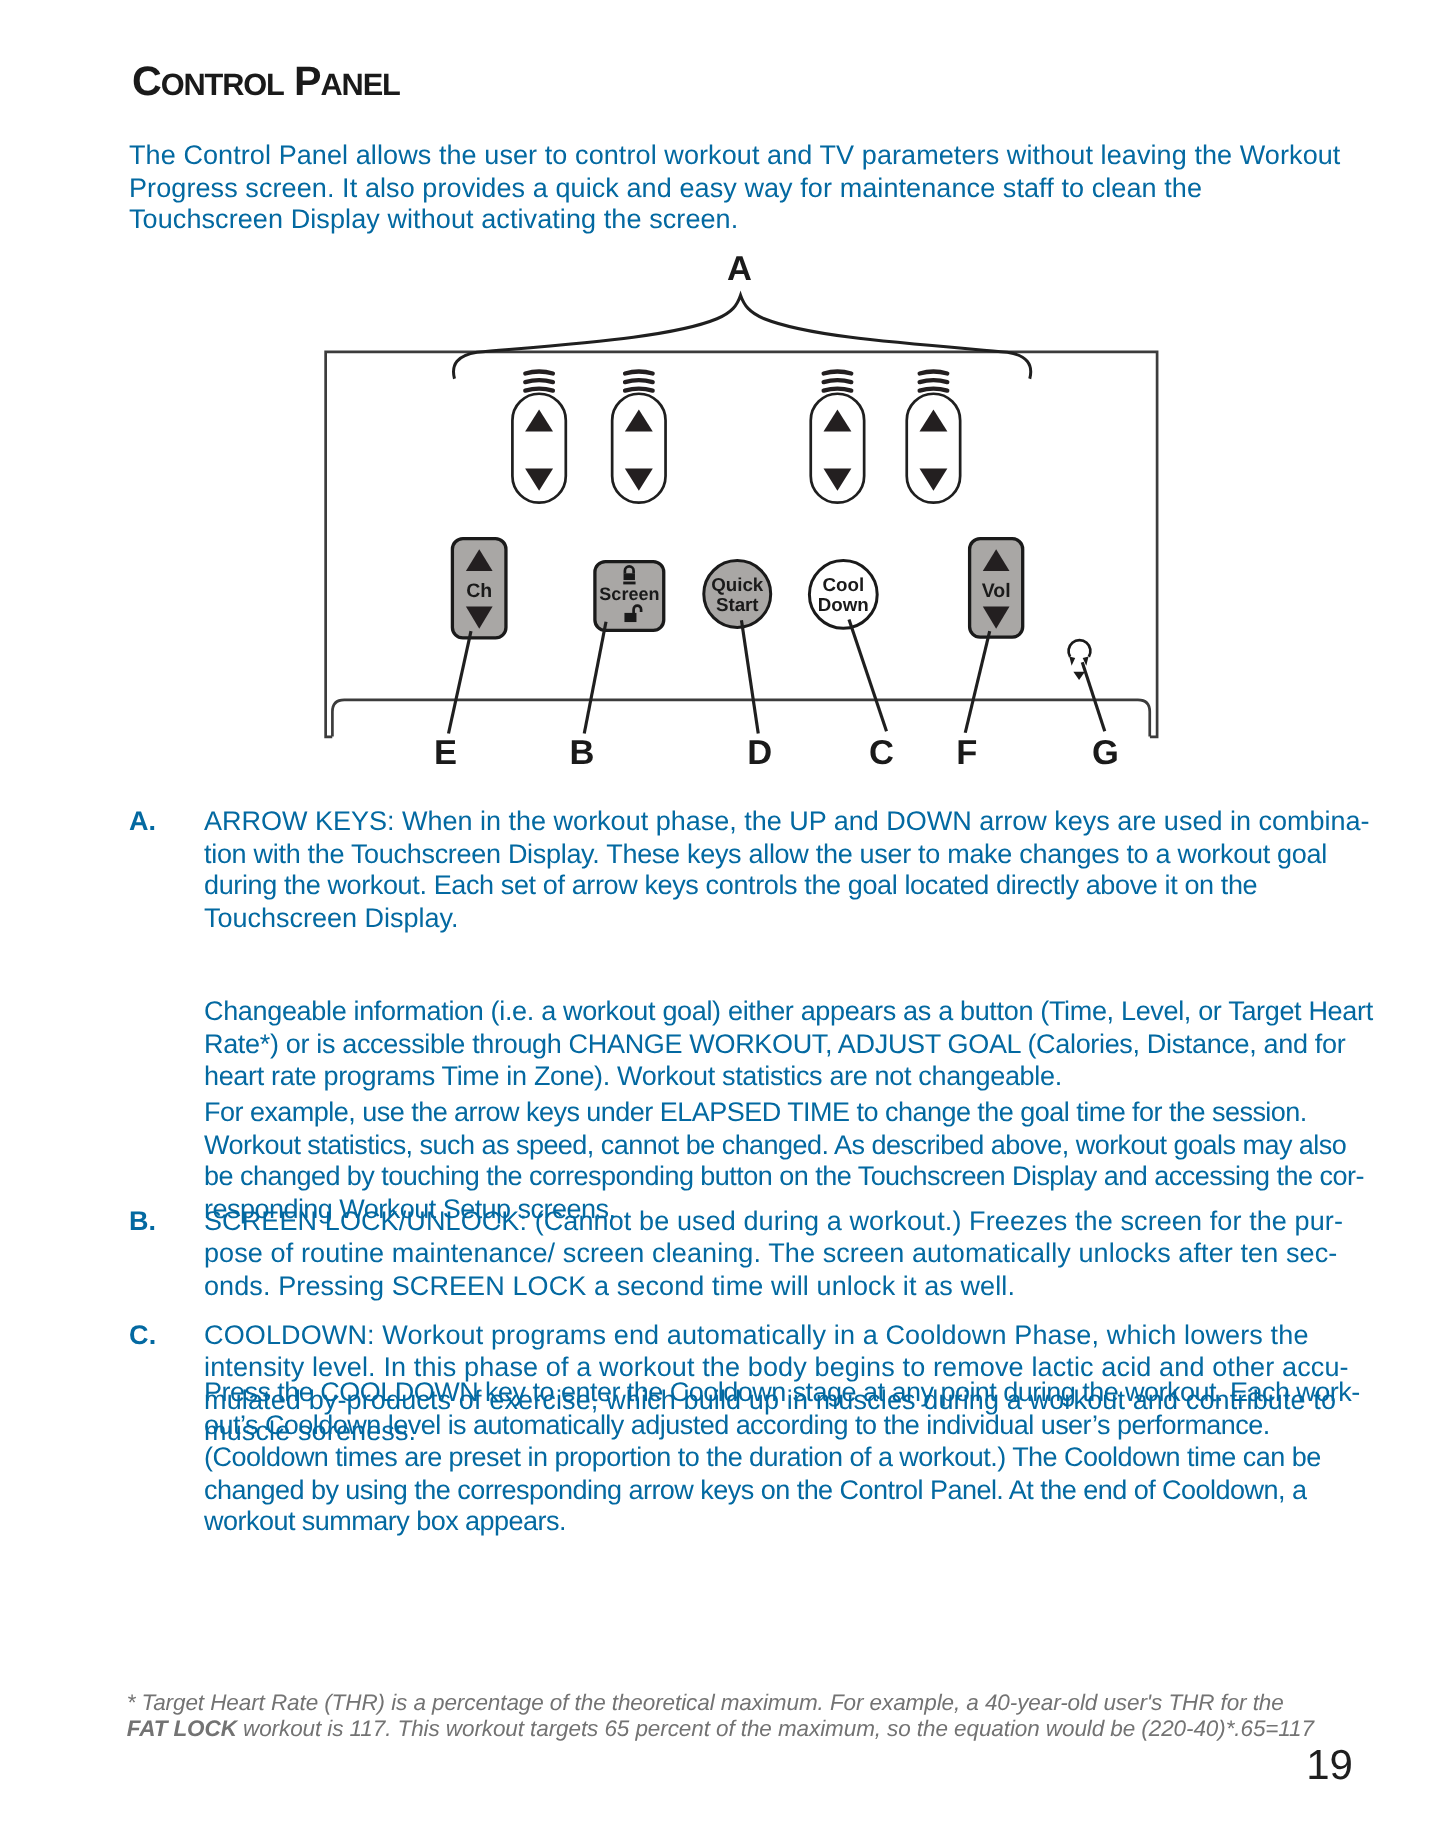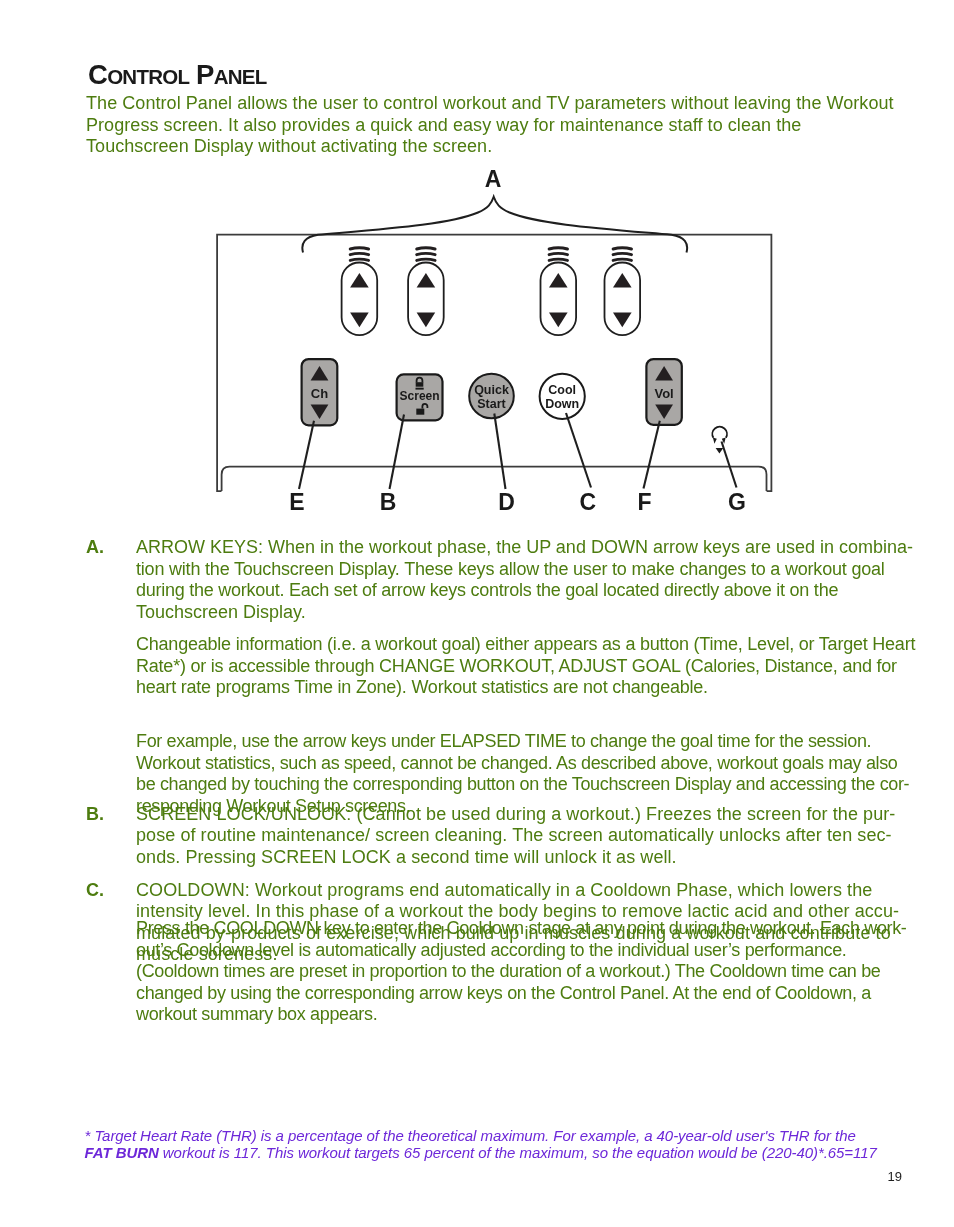--- a/index.html
+++ b/index.html
@@ -1,27 +1,27 @@
 <!DOCTYPE html>
 <html><head>
 <meta charset="utf-8">
 <style>
   html,body{margin:0;padding:0;}
   body{width:954px;height:1227px;background:#fff;position:relative;overflow:hidden;
        font-family:"Liberation Sans",sans-serif;color:#1a1a1a;}
   .abs{position:absolute;}
-  .body18{font-size:18px;line-height:21.5px;color:#4d7c0f;white-space:nowrap;}
+  .body18{font-size:18px;line-height:21.5px;color:#0369a1;white-space:nowrap;}
   .item{position:absolute;left:86px;width:840px;}
   .lab{position:absolute;left:0;top:0;font-weight:bold;}
   .itxt{margin-left:50px;white-space:nowrap;}
 </style>
 </head>
 <body>
 
-<div class="abs" style="left:88px;top:61px;font-weight:bold;line-height:27.5px;font-size:27.5px;letter-spacing:-0.75px;">C<span style="font-size:20.5px;">ONTROL</span> P<span style="font-size:20.5px;">ANEL</span></div>
+<div class="abs" style="left:88px;top:40px;font-weight:bold;line-height:27.5px;font-size:27.5px;letter-spacing:-0.75px;">C<span style="font-size:20.5px;">ONTROL</span> P<span style="font-size:20.5px;">ANEL</span></div>
 
 <div class="abs body18" style="left:86px;top:93px;letter-spacing:0.06px;">The Control Panel allows the user to control workout and TV parameters without leaving the Workout<br>Progress screen. It also provides a quick and easy way for maintenance staff to clean the<br>Touchscreen Display without activating the screen.</div>
 
 <svg class="abs" style="left:180px;top:160px;" width="640" height="365" viewBox="180 160 640 365" fill="none">
 
   <path d="M 221.5,491.2 L 217.1,491.2 L 217.1,234.6 L 771.4,234.6 L 771.4,491.2 L 766.6,491.2" stroke="#3c3c3c" stroke-width="1.8"></path>
 
   <path d="M 221.6,491 L 221.6,474.5 Q 221.6,466.6 229.5,466.6 L 758.6,466.6 Q 766.5,466.6 766.5,474.5 L 766.5,491" stroke="#3c3c3c" stroke-width="1.8"></path>
 
   <path d="M 303,252.5 C 300.5,243 305,236.8 318,234.8 C 390,228.5 449,224.5 478,212.5 C 488,208.3 491.5,203.5 493.7,196.8 C 496,203.5 499.5,208.3 509.5,212.5 C 539.5,224.5 599.5,228.5 671.5,234.8 C 684.5,236.8 689,243 686.5,252.5" stroke="#1f1f1f" stroke-width="2"></path>
@@ -88,35 +88,35 @@
   <text x="506.5" y="509.5" font-size="23" font-weight="bold" fill="#1a1a1a" text-anchor="middle">D</text>
   <text x="587.7" y="509.5" font-size="23" font-weight="bold" fill="#1a1a1a" text-anchor="middle">C</text>
   <text x="644.5" y="509.5" font-size="23" font-weight="bold" fill="#1a1a1a" text-anchor="middle">F</text>
   <text x="737" y="509.5" font-size="23" font-weight="bold" fill="#1a1a1a" text-anchor="middle">G</text>
 </svg>
 
 <div class="item body18" style="top:537.3px;">
   <span class="lab">A.</span>
   <div class="itxt">ARROW KEYS: When in the workout phase, the UP and DOWN arrow keys are used in combina-<br><span style="letter-spacing:-0.2px;">tion with the Touchscreen Display. These keys allow the user to make changes to a workout goal</span><br><span style="letter-spacing:-0.25px;">during the workout. Each set of arrow keys controls the goal located directly above it on the</span><br>Touchscreen Display.</div>
 </div>
-<div class="item body18" style="top:634px;letter-spacing:-0.22px;">
+<div class="item body18" style="top:664px;letter-spacing:-0.22px;">
   <div class="itxt">Changeable information (i.e. a workout goal) either appears as a button (Time, Level, or Target Heart<br>Rate*) or is accessible through CHANGE WORKOUT, ADJUST GOAL (Calories, Distance, and for<br>heart rate programs Time in Zone). Workout statistics are not changeable.</div>
 </div>
 <div class="item body18" style="top:731px;letter-spacing:-0.35px;">
   <div class="itxt">For example, use the arrow keys under ELAPSED TIME to change the goal time for the session.<br>Workout statistics, such as speed, cannot be changed. As described above, workout goals may also<br>be changed by touching the corresponding button on the Touchscreen Display and accessing the cor-<br>responding Workout Setup screens.</div>
 </div>
 
 <div class="item body18" style="top:803.9px;letter-spacing:0.07px;">
   <span class="lab">B.</span>
   <div class="itxt">SCREEN LOCK/UNLOCK: (Cannot be used during a workout.) Freezes the screen for the pur-<br>pose of routine maintenance/ screen cleaning. The screen automatically unlocks after ten sec-<br>onds. Pressing SCREEN LOCK a second time will unlock it as well.</div>
 </div>
 
 <div class="item body18" style="top:879.9px;letter-spacing:0.09px;">
   <span class="lab">C.</span>
   <div class="itxt">COOLDOWN: Workout programs end automatically in a Cooldown Phase, which lowers the<br>intensity level. In this phase of a workout the body begins to remove lactic acid and other accu-<br>mulated by-products of exercise, which build up in muscles during a workout and contribute to<br>muscle soreness.</div>
 </div>
 <div class="item body18" style="top:918px;letter-spacing:-0.35px;">
   <div class="itxt">Press the COOLDOWN key to enter the Cooldown stage at any point during the workout. Each work-<br>out’s Cooldown level is automatically adjusted according to the individual user’s performance.<br>(Cooldown times are preset in proportion to the duration of a workout.) The Cooldown time can be<br>changed by using the corresponding arrow keys on the Control Panel. At the end of Cooldown, a<br>workout summary box appears.</div>
 </div>
 
-<div class="abs" style="left:84.5px;top:1127.4px;font-style:italic;font-size:15px;line-height:17px;letter-spacing:-0.06px;color:#6d28d9;">* Target Heart Rate (THR) is a percentage of the theoretical maximum. For example, a 40-year-old user's THR for the<br><b>FAT BURN</b> workout is 117. This workout targets 65 percent of the maximum, so the equation would be (220-40)*.65=117</div>
+<div class="abs" style="left:84.5px;top:1127.4px;font-style:italic;font-size:15px;line-height:17px;letter-spacing:-0.06px;color:#737373;">* Target Heart Rate (THR) is a percentage of the theoretical maximum. For example, a 40-year-old user's THR for the<br><b>FAT LOCK</b> workout is 117. This workout targets 65 percent of the maximum, so the equation would be (220-40)*.65=117</div>
 
-<div class="abs" style="left:842px;top:1167.4px;width:60px;text-align:right;font-size:13px;line-height:20.5px;color:#1f1f1f;">19</div>
+<div class="abs" style="left:842px;top:1167.4px;width:60px;text-align:right;font-size:28px;line-height:20.5px;color:#1f1f1f;">19</div>
 
 </body></html>

